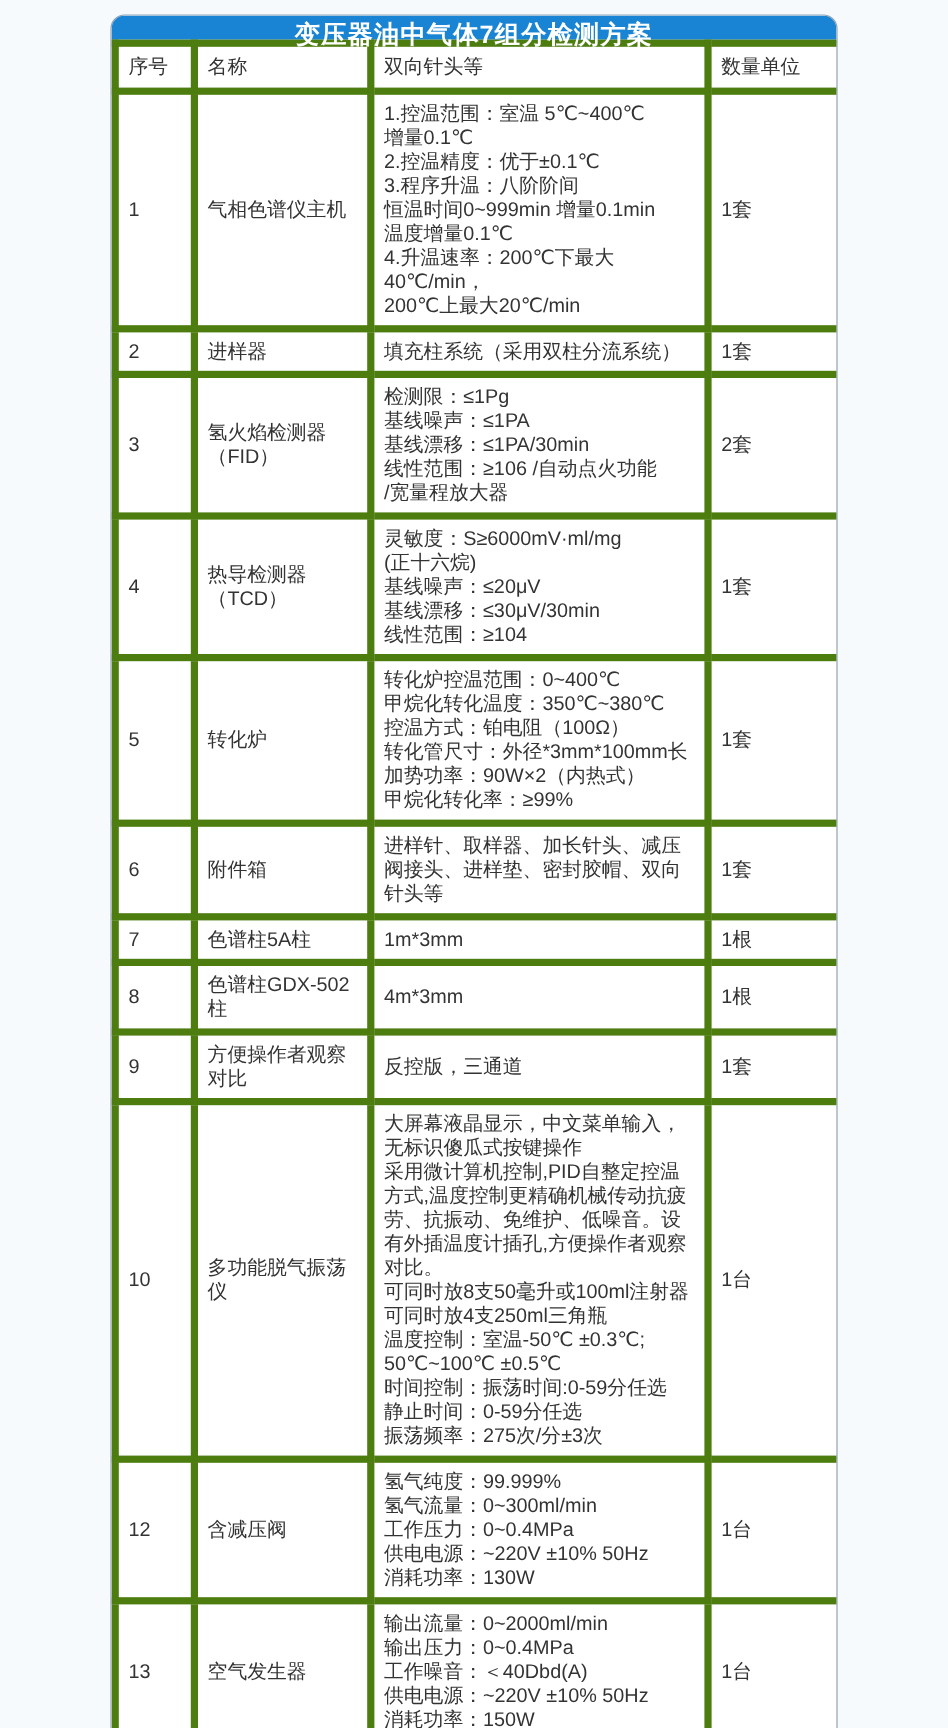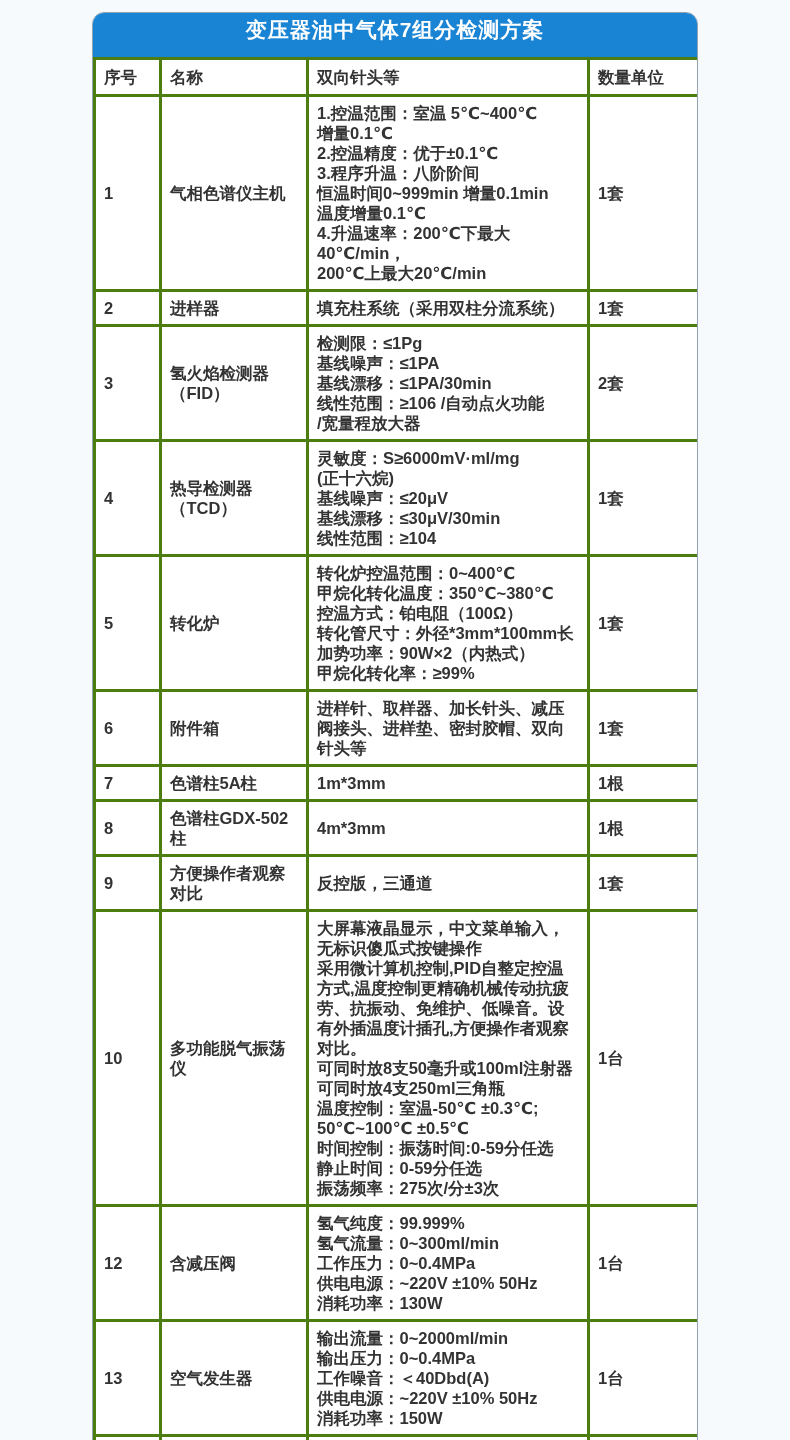--- a/index.html
+++ b/index.html
@@ -13,42 +13,42 @@
   .card {
     width: 606px;
     margin: 12px auto 0;
     background: #ffffff;
     border: 1px solid #94a3b2;
     border-radius: 12px;
     overflow: hidden;
     box-sizing: border-box;
   }
   .title-bar {
-    height: 44px;
+    height: 20px;
     line-height: 34px;
     text-align: center;
     color: #ffffff;
     font-weight: bold;
     font-size: 21px;
     background: #1a84d4;
     letter-spacing: 1px;
   }
   table.spec {
     width: 100%;
     border-collapse: collapse;
     table-layout: fixed;
     color: #333333;
     font-size: 16.5px;
     line-height: 20px;
   }
   table.spec th, table.spec td {
-    border: 3px solid #4d7c0f;
+    border: 6px solid #4d7c0f;
     padding: 6px 8px;
     text-align: left;
-    font-weight: bold;
+    font-weight: normal;
     vertical-align: middle;
     box-sizing: border-box;
     word-break: break-word;
   }
   table.spec thead th {
     padding-top: 7px;
     padding-bottom: 7px;
     color: #333333;
   }
   col.w-no   { width: 66px; }

